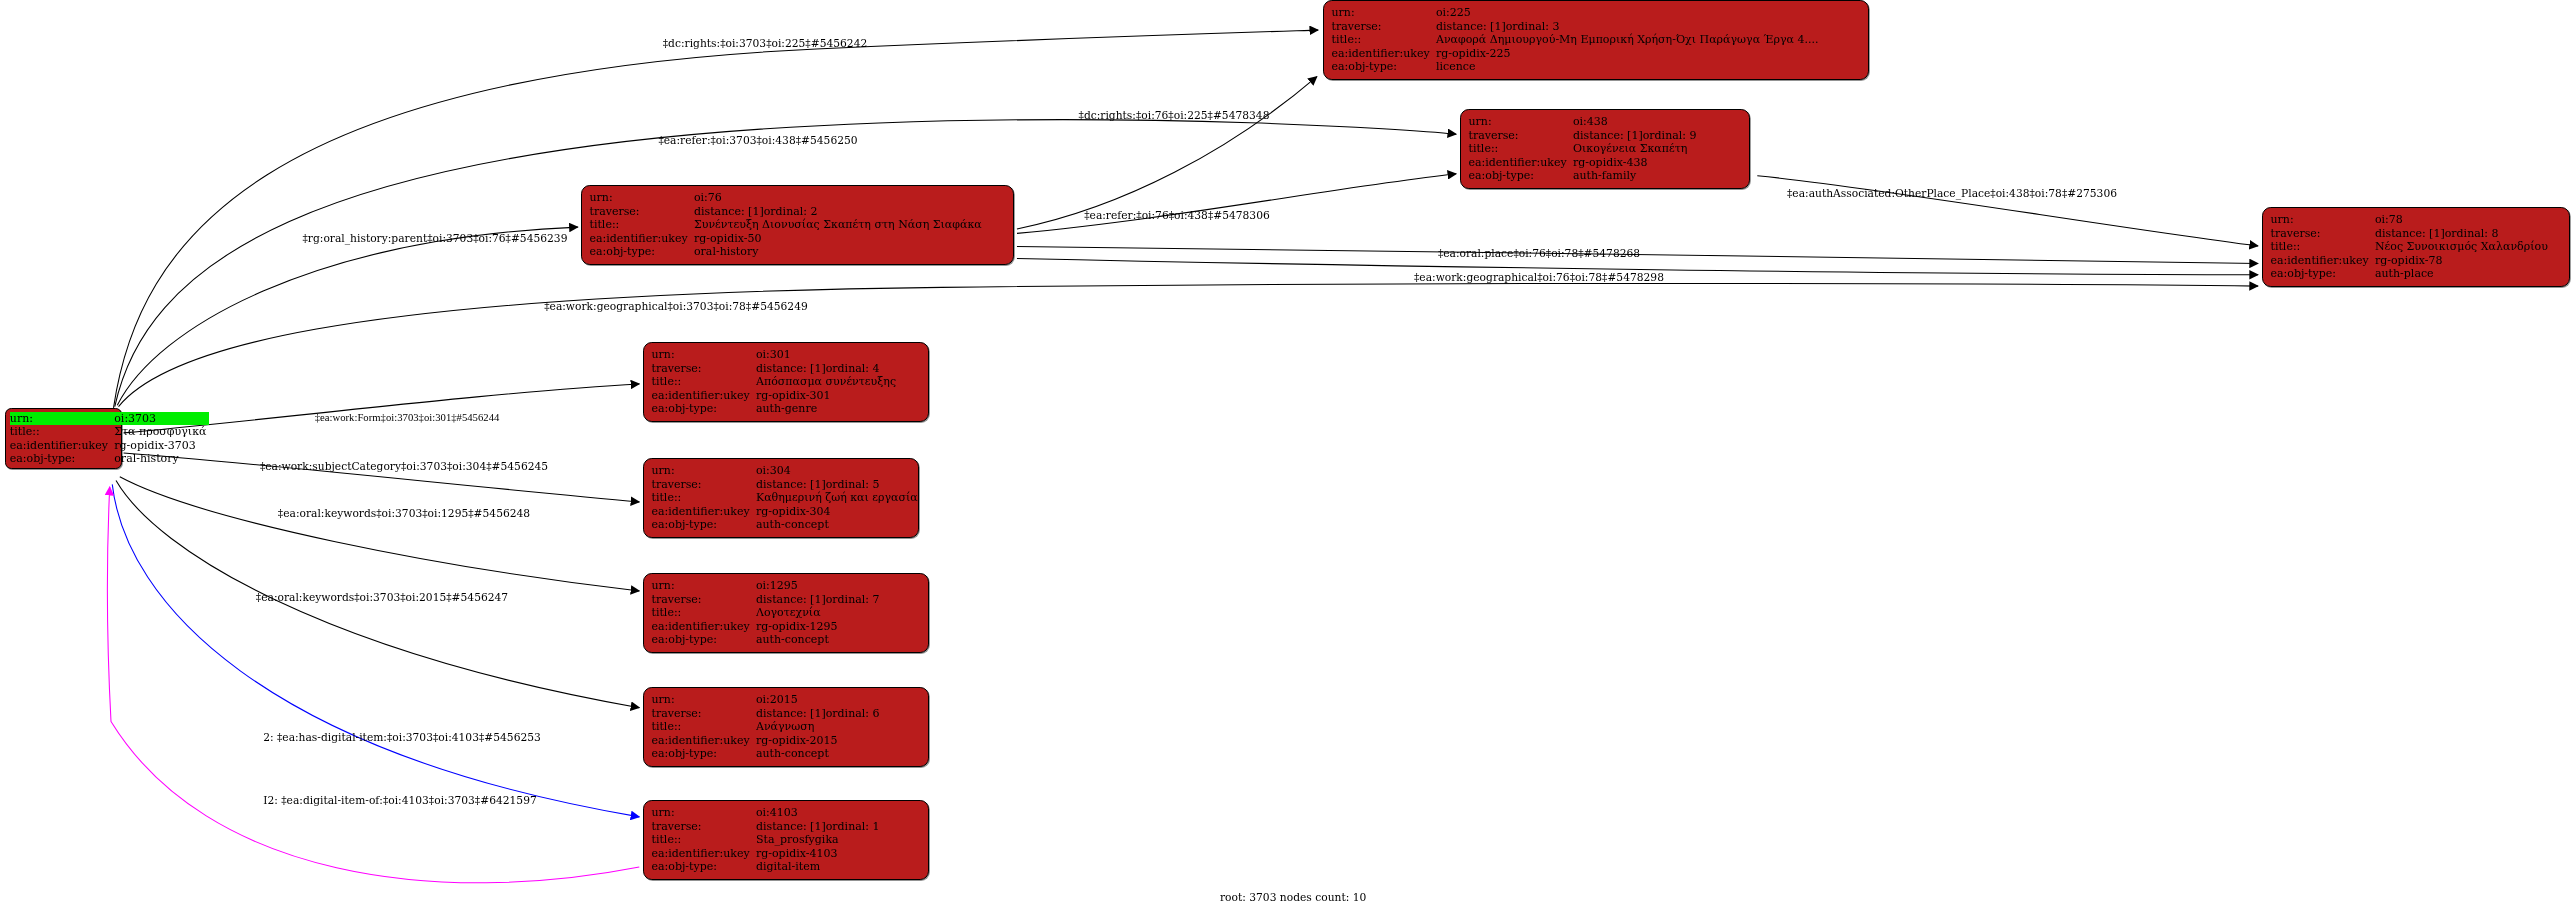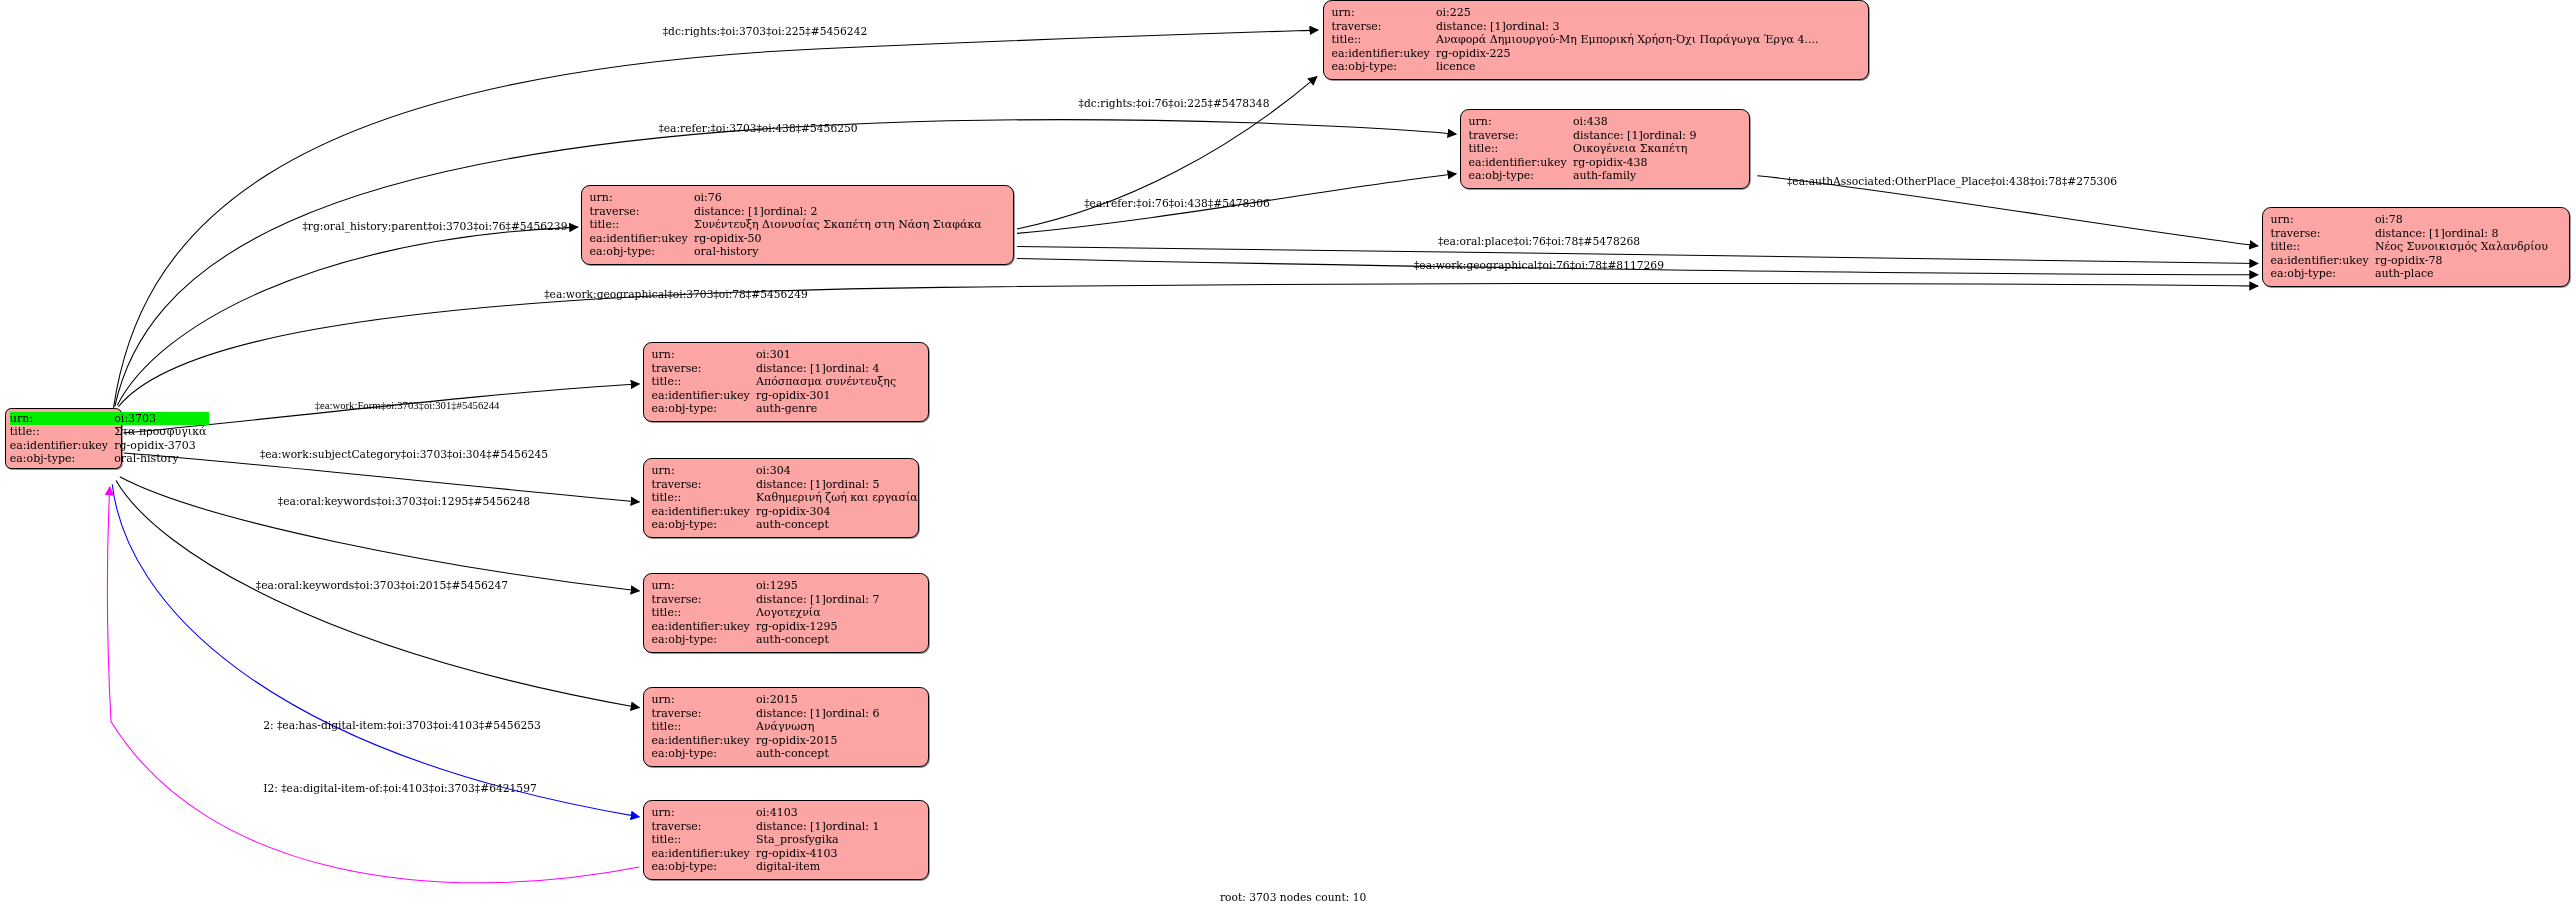--- a/index.html
+++ b/index.html
@@ -8,21 +8,21 @@
 
   #graph-canvas{position:absolute;left:0;top:0;width:2576px;height:916px;}
   #edge-layer{position:absolute;left:0;top:0;width:2576px;height:916px;}
 
   
   .node{
     position:absolute;
     box-sizing:border-box;
     border:1px solid #000;
     border-radius:8.8px;
-    background:#fca5a5;
+    background:#b91c1c;
     padding:5px 7.5px 5px 7.5px;
     box-shadow:0.9px 0.9px 0 rgba(60,60,60,.55);
   }
   .node table{border-collapse:collapse;}
   .node td{
     font-size:11px;
     line-height:13.5px;
     padding:0 0 0 0;
     white-space:nowrap;
     vertical-align:top;
@@ -35,21 +35,21 @@
   .root-box{border-radius:6.3px;}
 
   
   .elabel{
     position:absolute;
     font-size:10.7px;
     line-height:11.3px;
     white-space:nowrap;
     color:#000;
   }
-  .elabel.center{transform:translateX(-50%);}
+  .elabel.center{transform:translateX(-50%);margin-top:12px;}
 
   .footer{
     position:absolute;
     font-size:10.7px;
     white-space:nowrap;
     color:#000;
     margin-left:27px;
   }
 </style>
 </head>
@@ -392,21 +392,21 @@
   <div class="elabel center" style="left:1174px;top:98px;">‡dc:rights:‡oi:76‡oi:225‡#5478348</div>
 
   <div class="elabel center" style="left:435px;top:221px;">‡rg:oral_history:parent‡oi:3703‡oi:76‡#5456239</div>
 
   <div class="elabel center" style="left:1177px;top:198px;">‡ea:refer:‡oi:76‡oi:438‡#5478306</div>
 
   <div class="elabel center" style="left:1952px;top:176px;">‡ea:authAssociated:OtherPlace_Place‡oi:438‡oi:78‡#275306</div>
 
   <div class="elabel center" style="left:1539px;top:236px;">‡ea:oral:place‡oi:76‡oi:78‡#5478268</div>
 
-  <div class="elabel center" style="left:1539px;top:260px;">‡ea:work:geographical‡oi:76‡oi:78‡#8117269</div>
+  <div class="elabel center" style="left:1539px;top:260px;">‡ea:work:geographical‡oi:76‡oi:78‡#5478298</div>
 
   <div class="elabel center" style="left:676px;top:289px;">‡ea:work:geographical‡oi:3703‡oi:78‡#5456249</div>
 
   <div class="elabel center" style="left:407px;top:400px;font-family:Liberation Serif, serif;">‡ea:work:Form‡oi:3703‡oi:301‡#5456244</div>
 
   <div class="elabel center" style="left:404px;top:449px;">‡ea:work:subjectCategory‡oi:3703‡oi:304‡#5456245</div>
 
   <div class="elabel center" style="left:404px;top:496px;">‡ea:oral:keywords‡oi:3703‡oi:1295‡#5456248</div>
 
   <div class="elabel center" style="left:382px;top:580px;">‡ea:oral:keywords‡oi:3703‡oi:2015‡#5456247</div>

